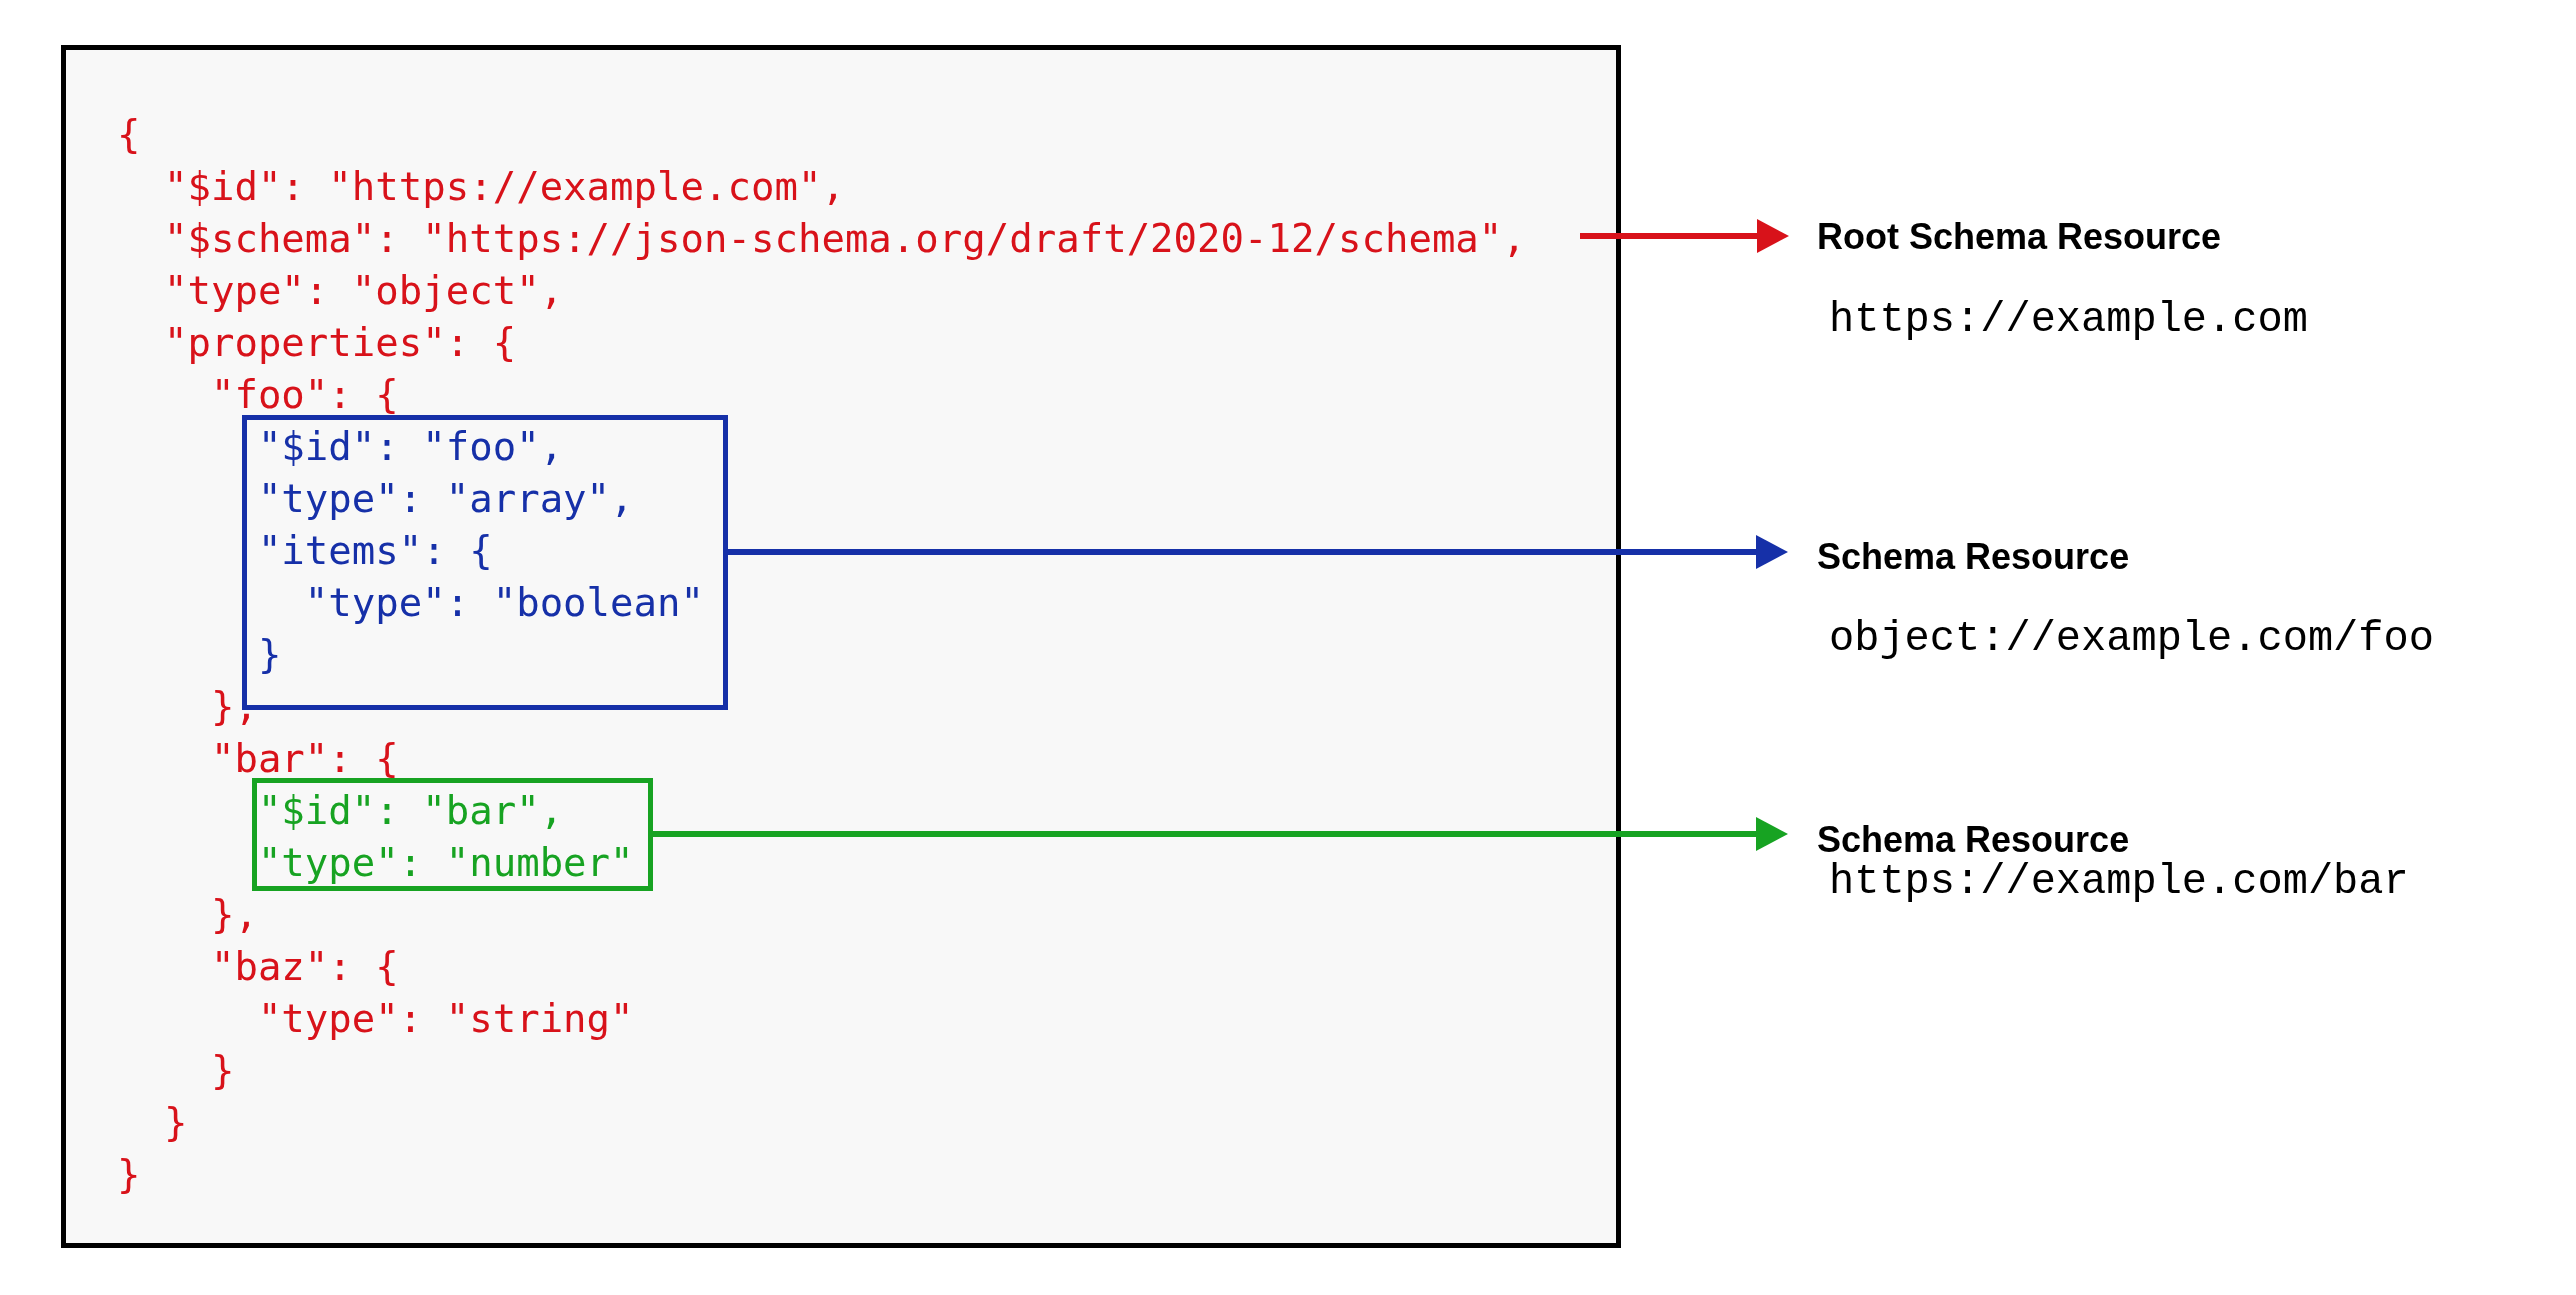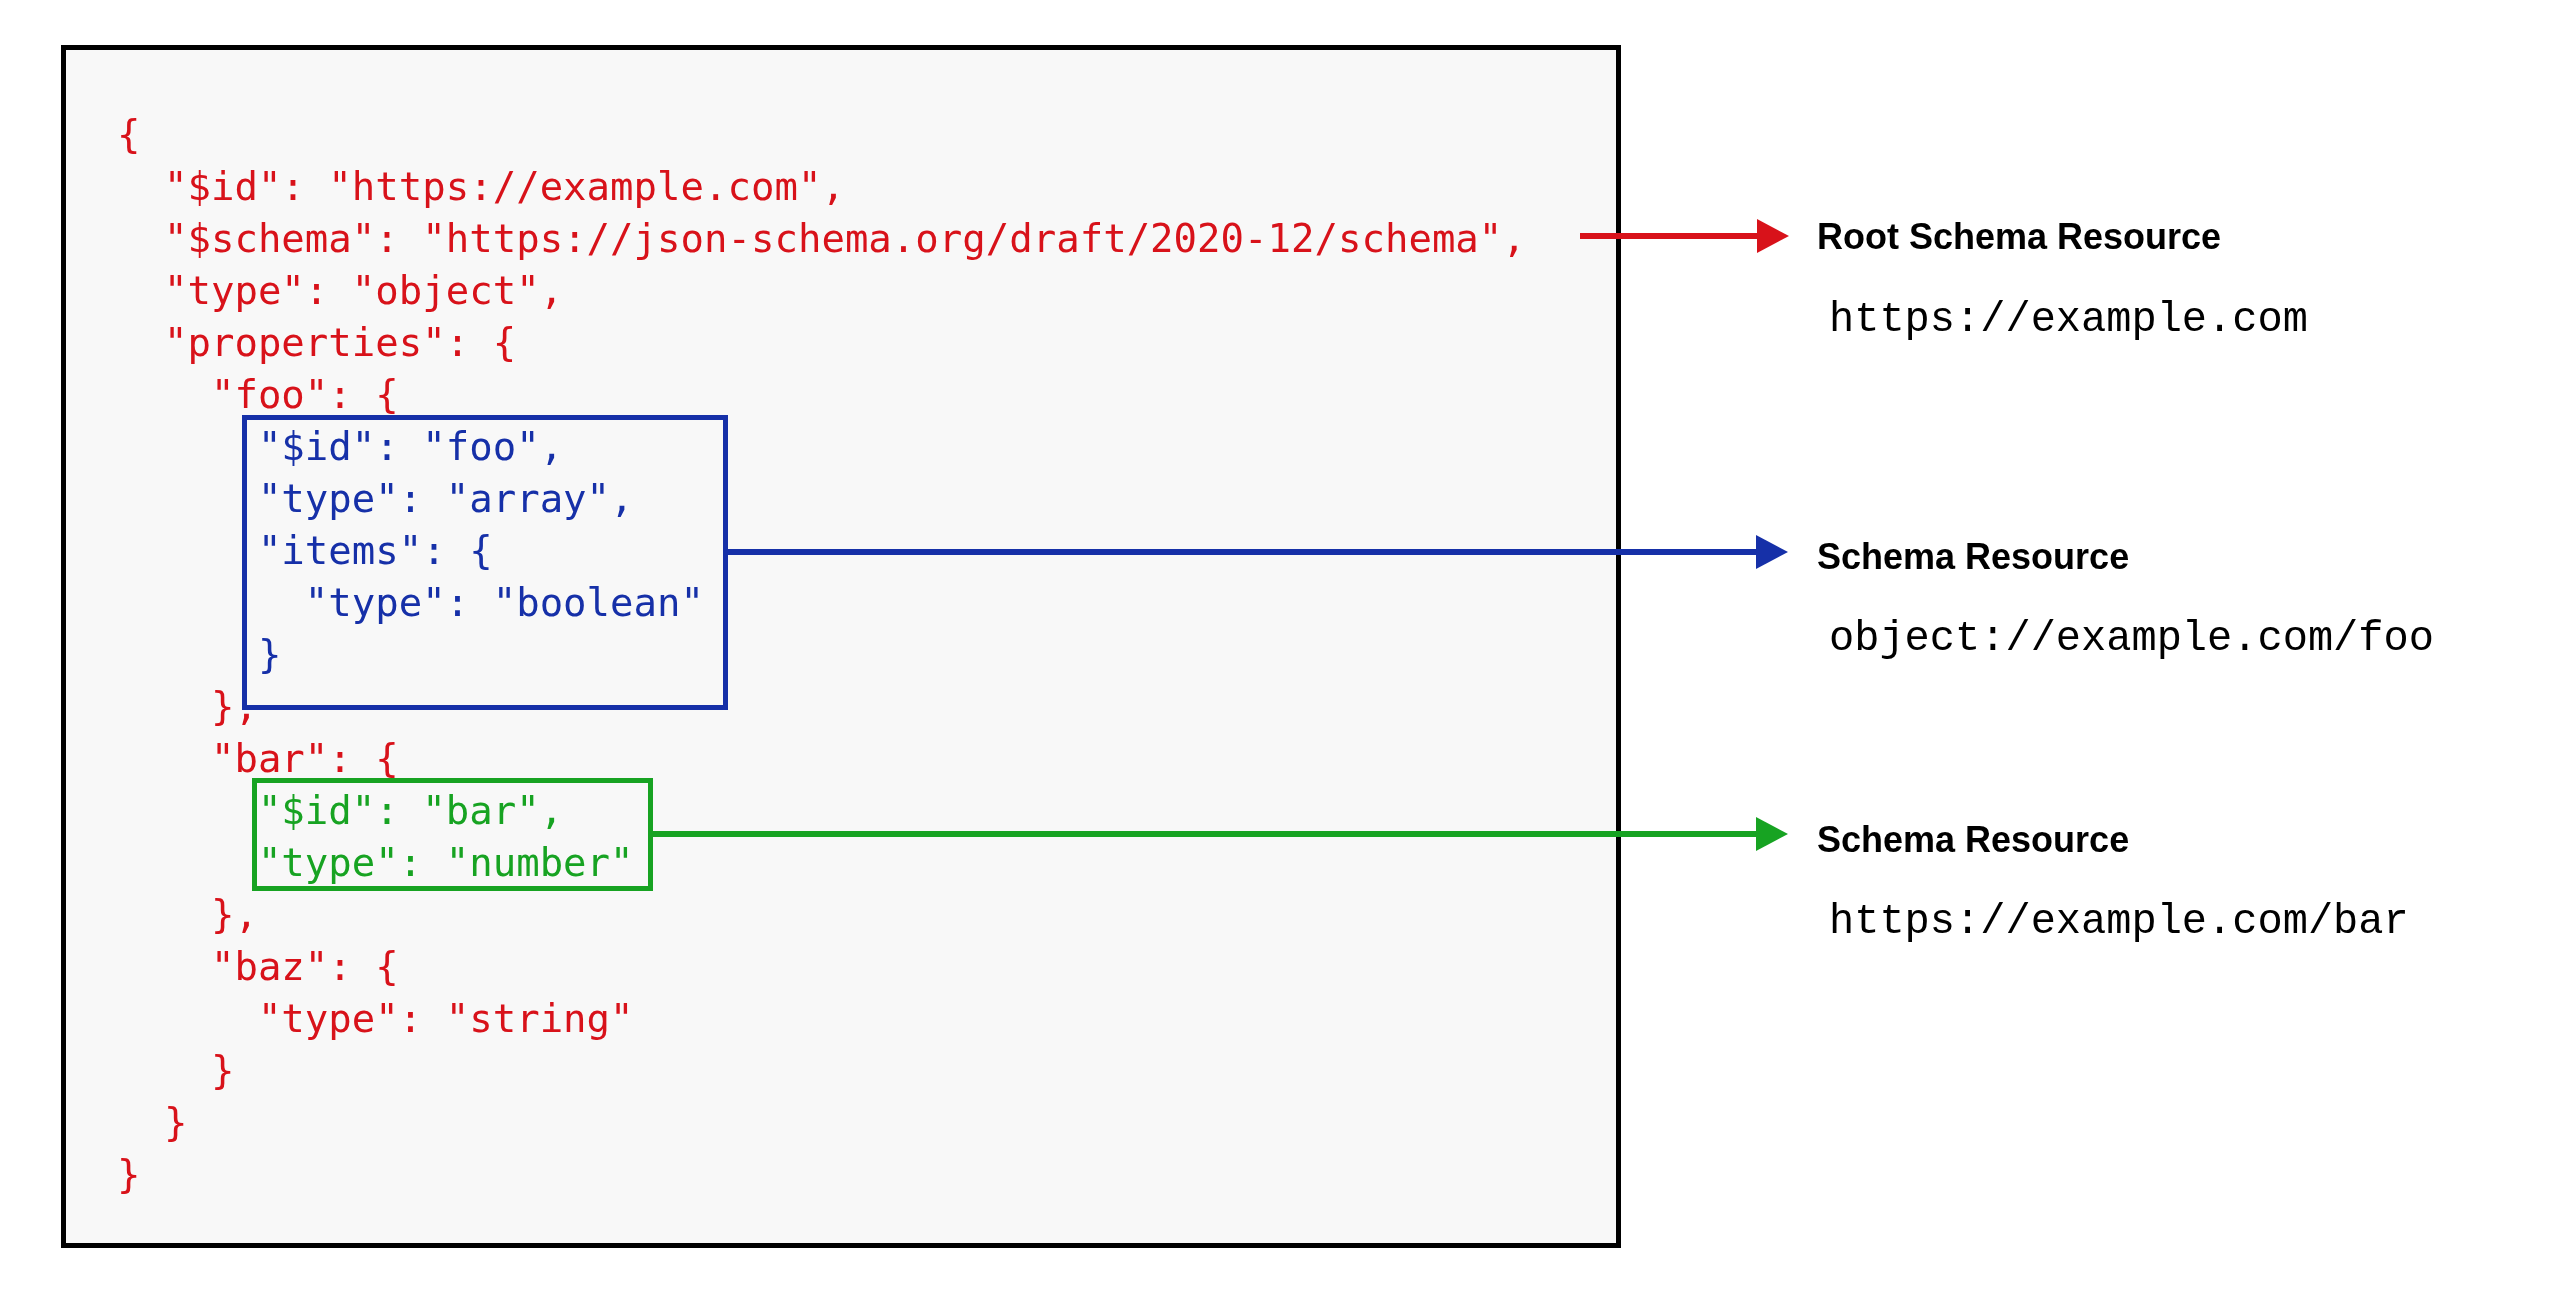--- a/index.html
+++ b/index.html
@@ -94,16 +94,16 @@
     <div class="head" style="left:1108px;"></div>
   </div>
 
   <div class="label-title" style="top:208px;">Root Schema Resource</div>
   <div class="label-url" style="top:297px;">https://example.com</div>
 
   <div class="label-title" style="top:528px;">Schema Resource</div>
   <div class="label-url" style="top:616px;">object://example.com/foo</div>
 
   <div class="label-title" style="top:811px;">Schema Resource</div>
-  <div class="label-url" style="top:899px;">https://example.com/bar</div>
+  <div class="label-url" style="top:859px;">https://example.com/bar</div>
 
 </div>
 
 
 </body></html>

